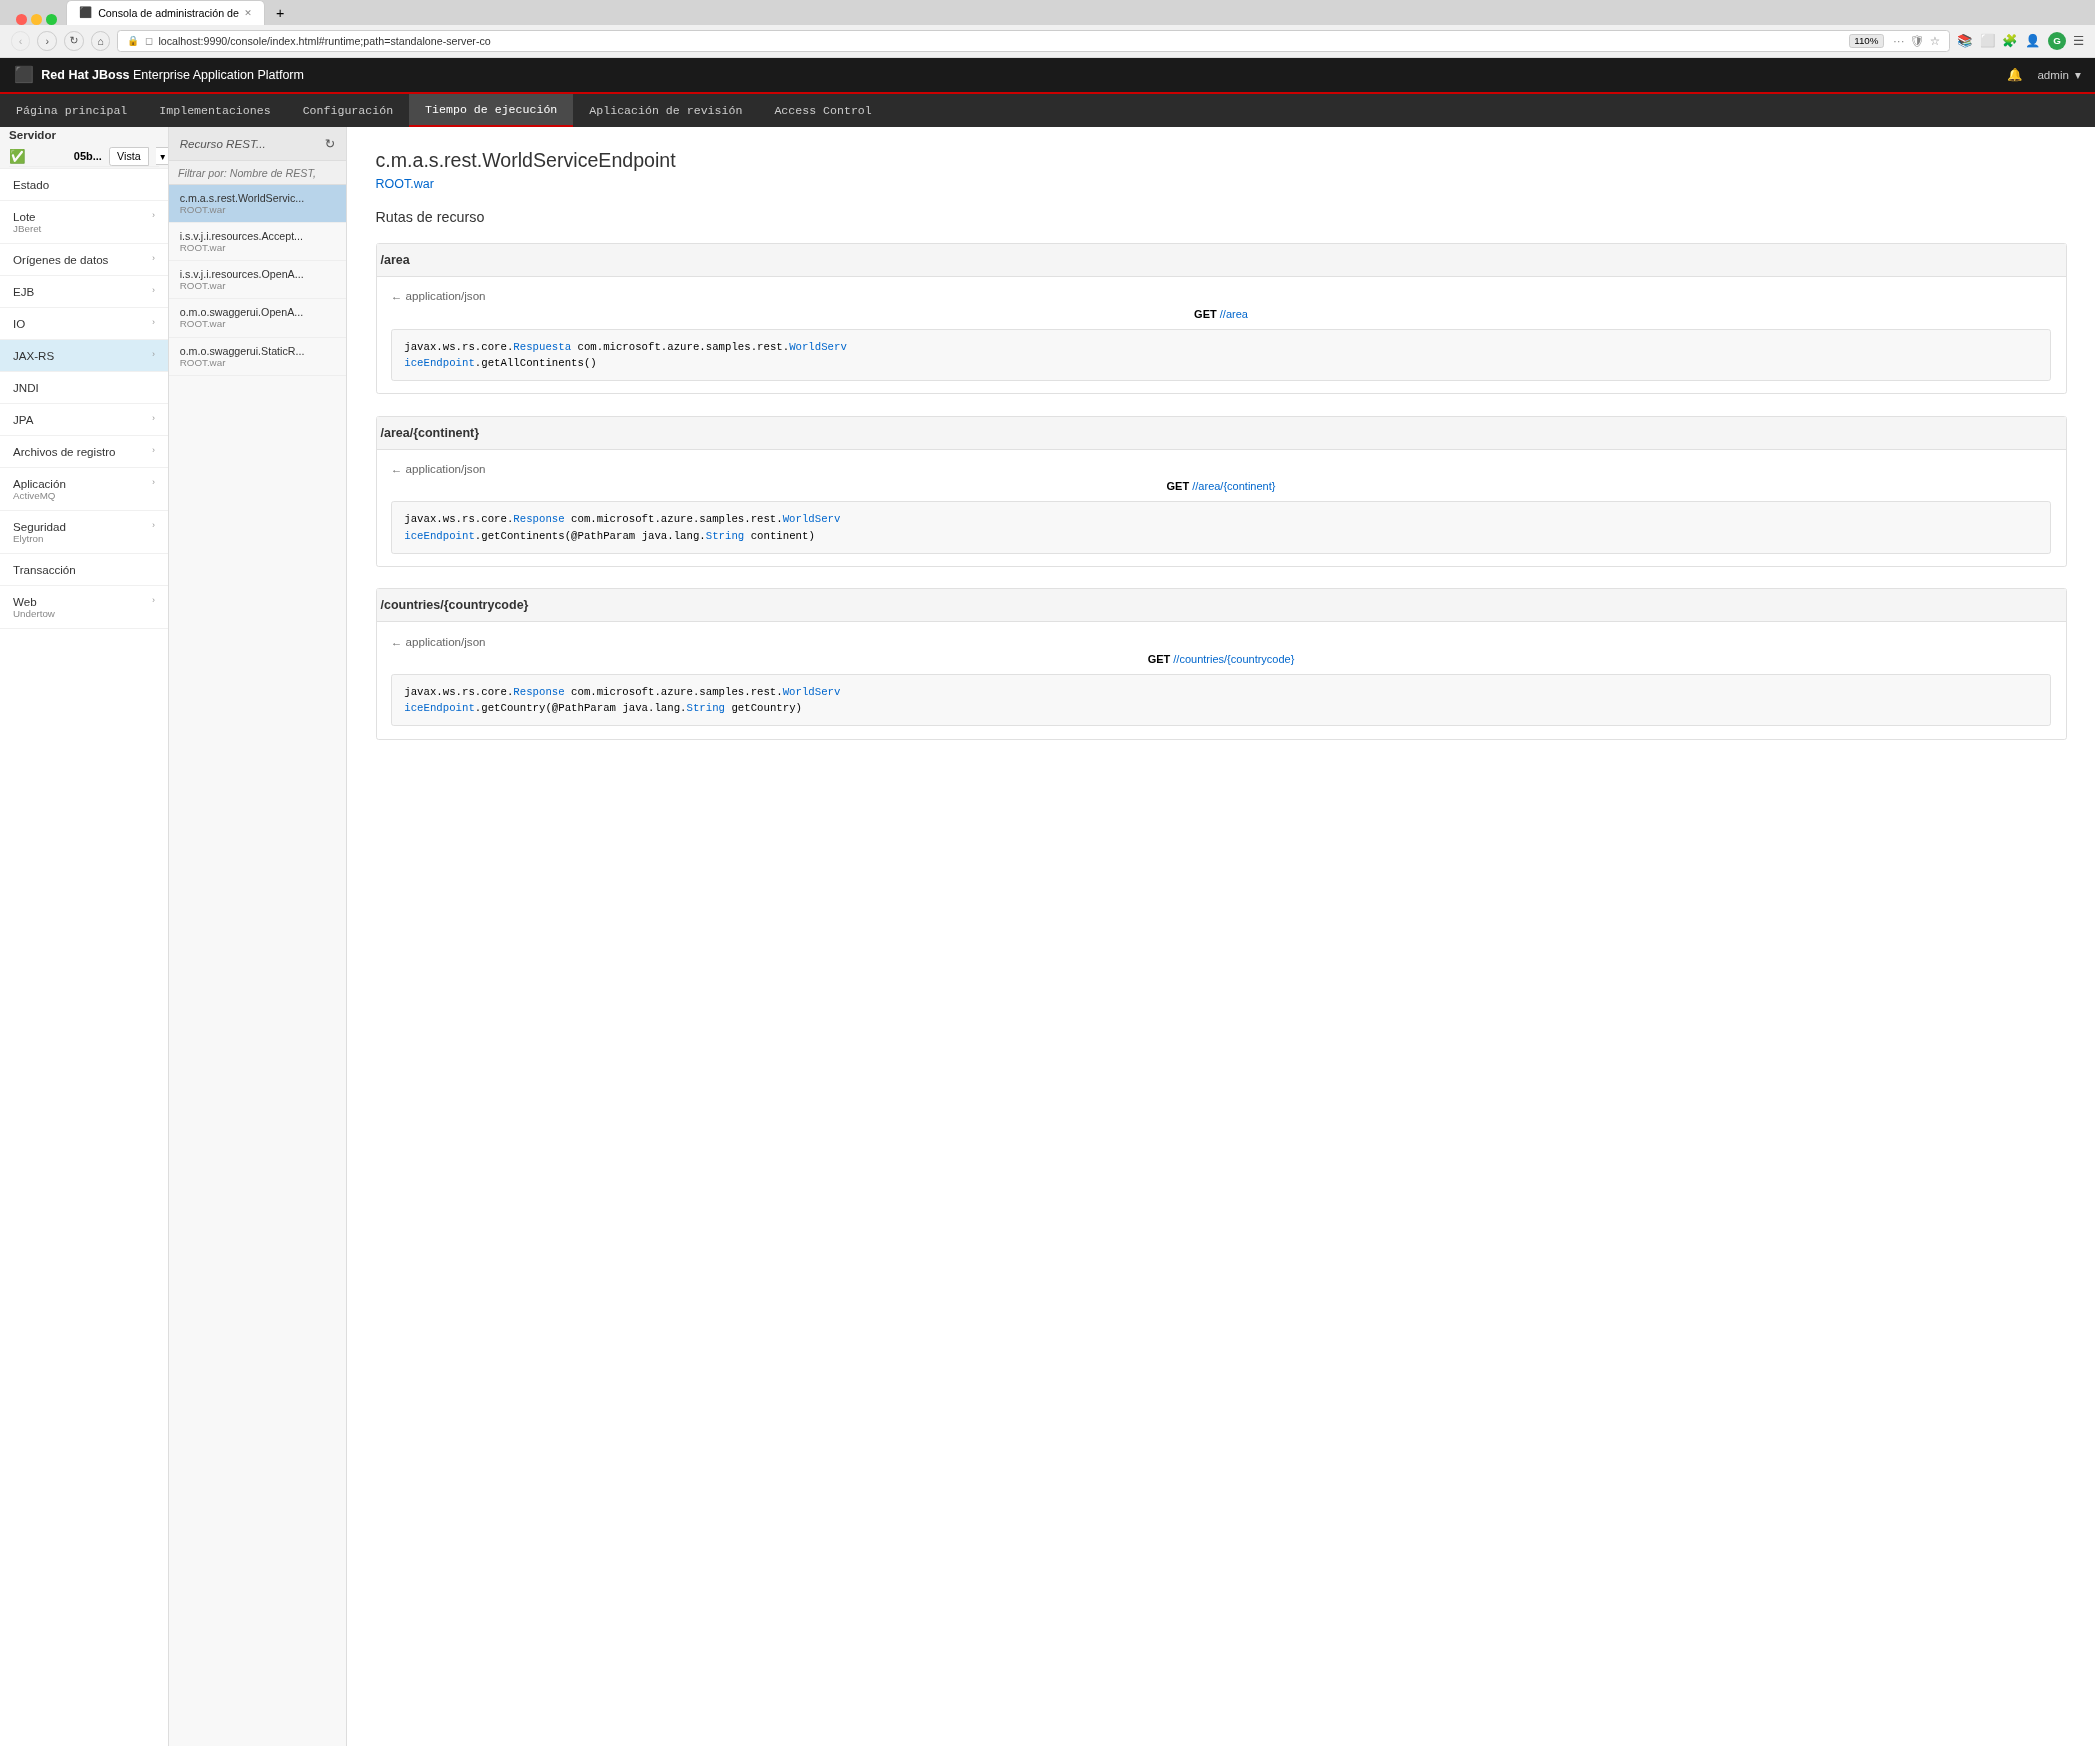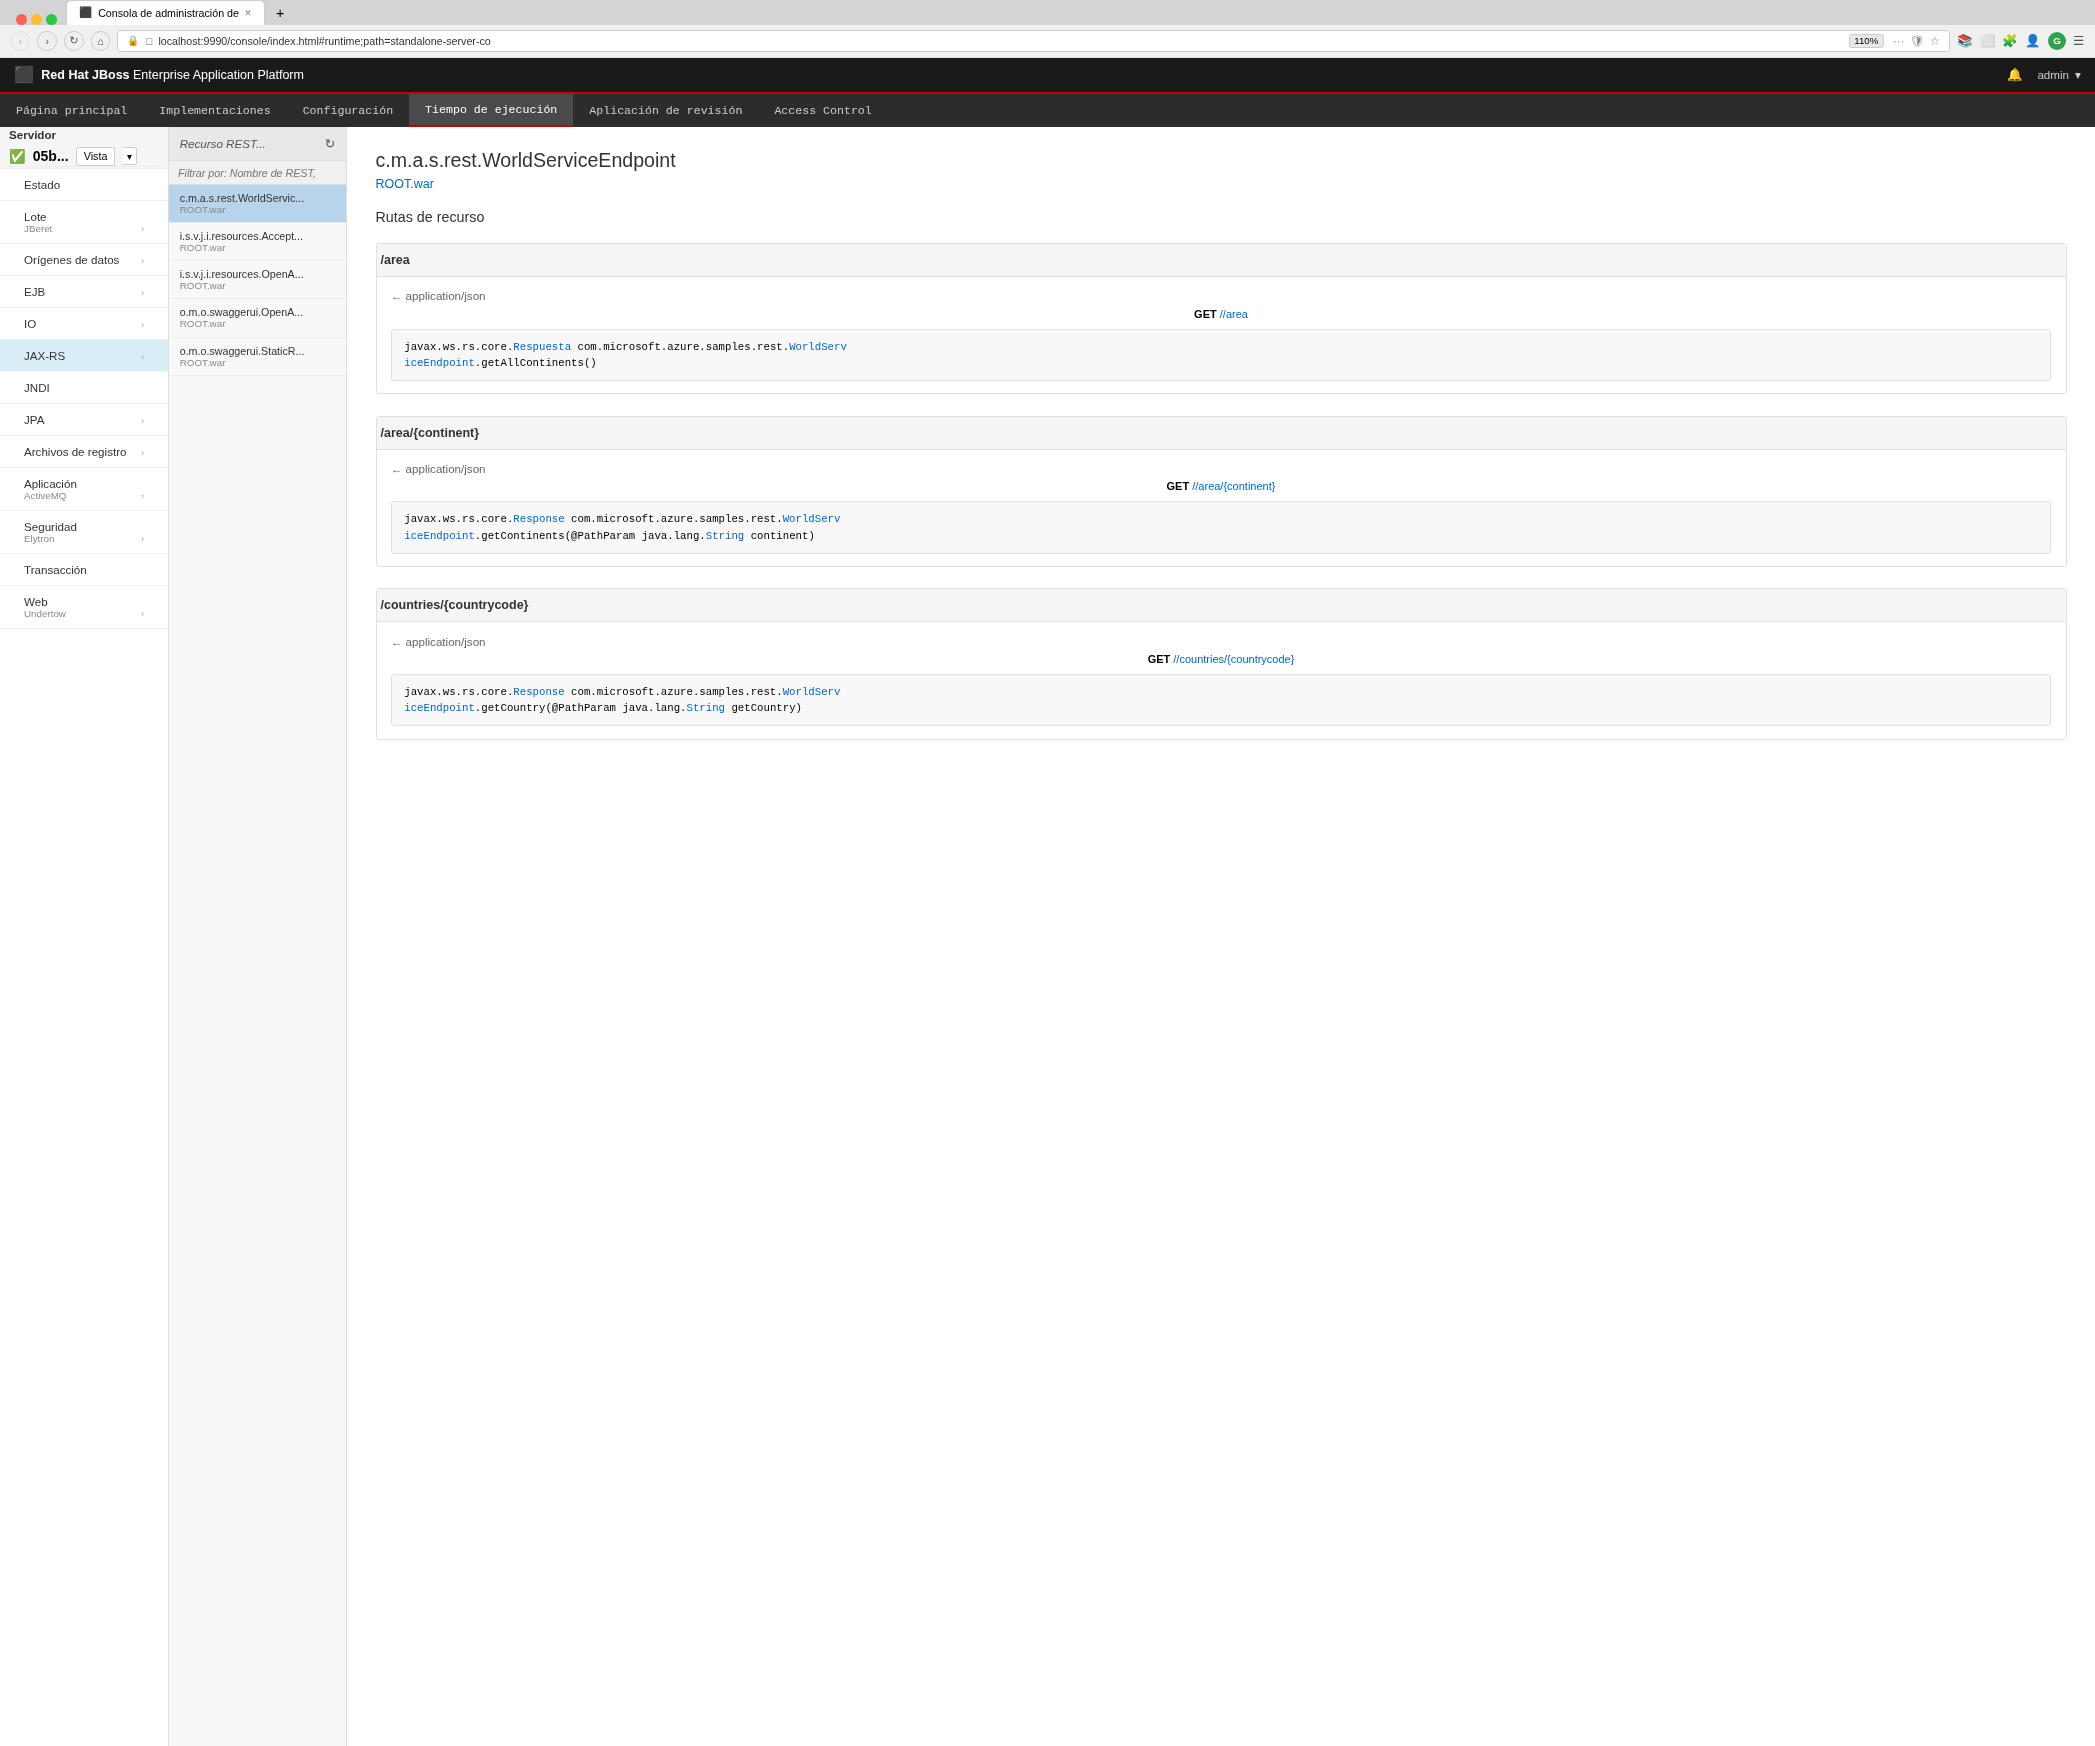--- a/index.html
+++ b/index.html
@@ -38,21 +38,21 @@
 
     
     .app-body { display: flex; height: calc(100vh - 116px); min-height: 624px; }
 
     
     .sidebar { width: 169px; background: #fff; border-right: 0.9px solid #ddd; overflow-y: auto; flex-shrink: 0; }
     .view-btn { background: #fff; border: 0.9px solid #ccc; border-radius: 2.7px 0 0 2.7px; padding: 2.7px 7.1px; font-size: 10.7px; cursor: pointer; }
     .view-dropdown { background: #fff; border: 0.9px solid #ccc; border-left: none; border-radius: 0 2.7px 2.7px 0; padding: 2.7px 4.5px; font-size: 9.8px; cursor: pointer; }
     .server-row { display: flex; align-items: center; gap: 7.1px; padding: 7.1px 10.7px; border-bottom: 0.9px solid #eee; }
 
-    .sidebar-item { padding: 9px 24px; cursor: pointer; display: flex; align-items: flex-end; justify-content: space-between; border-bottom: 0.9px solid #f0f0f0; color: #333; }
+    .sidebar-item { padding: 9px 13px; cursor: pointer; display: flex; align-items: flex-start; justify-content: space-between; border-bottom: 0.9px solid #f0f0f0; color: #333; }
     .sidebar-item.active { background: #d9edf7; }
     .sidebar-item-label { font-size: 11.6px; }
     .sidebar-item-sub { font-size: 9.8px; color: #888; }
     .sidebar-item-content { display: flex; flex-direction: column; }
     .chevron { color: #999; font-size: 9px; }
 
     
     .middle-panel { width: 178px; background: #f8f8f8; border-right: 0.9px solid #ddd; flex-shrink: 0; display: flex; flex-direction: column; }
     .middle-header { padding: 9px 10.7px; background: #e8e8e8; border-bottom: 0.9px solid #ddd; display: flex; align-items: center; justify-content: space-between; }
     .middle-header-text { font-size: 11.6px; color: #555; font-style: italic; }
@@ -157,21 +157,21 @@
   <div class="nav-item">Access Control</div>
 </nav>
 
 <div class="app-body">
 
   <div class="sidebar">
     <div style="padding: 1px 9px; border-bottom: 0.9px solid #eee; background: #f5f5f5;">
       <div style="font-size: 11.6px; font-weight: 600; color: #333; margin-bottom: 5.3px;">Servidor</div>
       <div class="server-row" style="padding: 0;">
         <span style="color: #28a745; font-size: 13.4px;">✅</span>
-        <span style="font-size: 14px; font-weight: 600;">05b...</span>
+        <span style="font-size: 11px; font-weight: 600; margin-left: 41px;">05b...</span>
         <button class="view-btn">Vista</button>
         <button class="view-dropdown">▾</button>
       </div>
     </div>
 
     <div class="sidebar-item">
       <div class="sidebar-item-content">
         <span class="sidebar-item-label">Estado</span>
       </div>
     </div>

